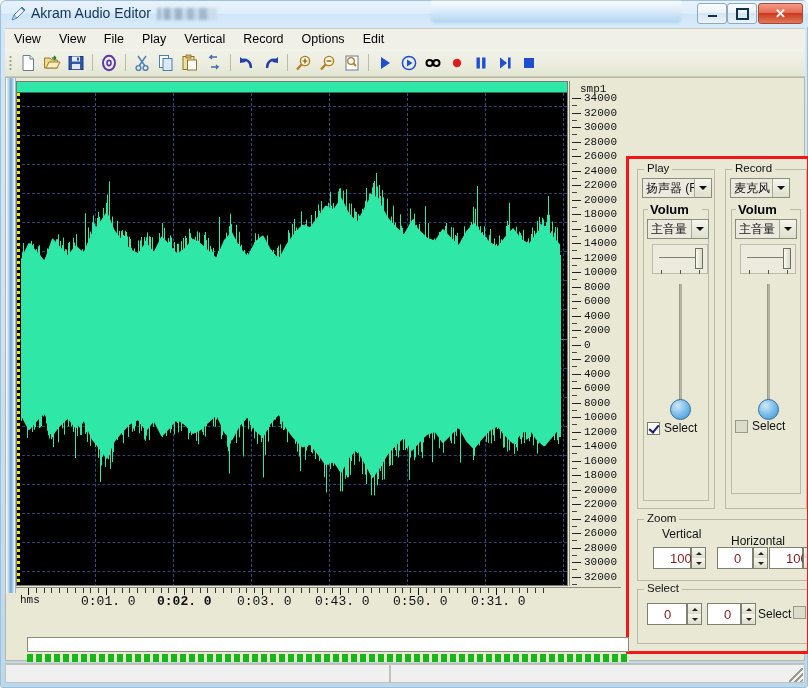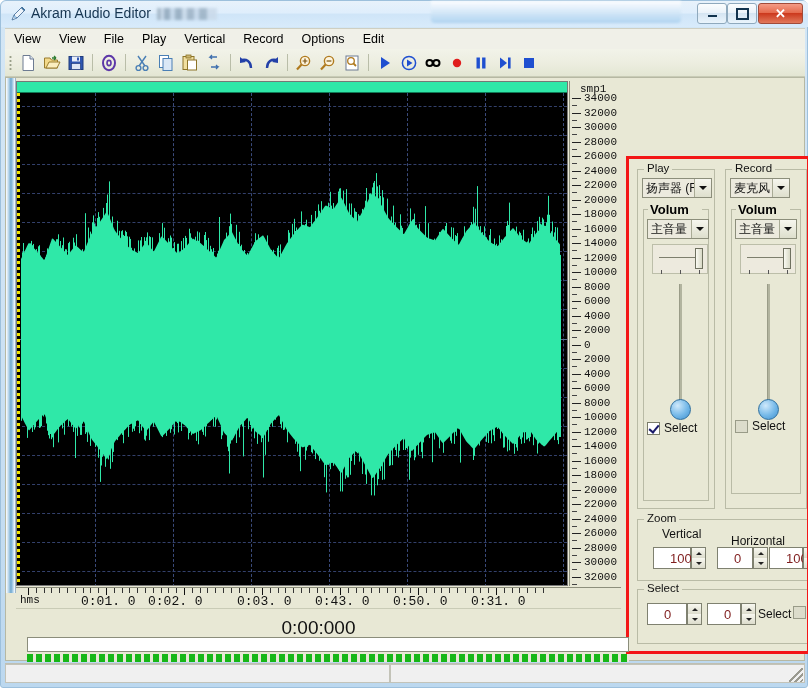--- a/index.html
+++ b/index.html
@@ -1380,30 +1380,27 @@
         <div class="t-tick" style="left: 464.4px;"></div>
         <div class="t-tick" style="left: 472.2px;"></div>
         <div class="t-tick-lg" style="left: 480px;"></div>
         <div class="t-tick" style="left: 487.8px;"></div>
         <div class="t-tick" style="left: 495.6px;"></div>
         <div class="t-tick" style="left: 503.4px;"></div>
         <div class="t-tick" style="left: 511.2px;"></div>
         <div class="t-tick" style="left: 519px;"></div>
         <div class="t-tick" style="left: 526.8px;"></div>
         <div class="t-lbl" style="left: 65px;">0:01. 0</div>
-        <div class="t-lbl" style="left: 132px;">0:02. 0</div>
+        <div class="t-lbl" style="left: 141px; font-weight: bold;">0:02. 0</div>
         <div class="t-lbl" style="left: 221px;">0:03. 0</div>
         <div class="t-lbl" style="left: 299px;">0:43. 0</div>
         <div class="t-lbl" style="left: 377px;">0:50. 0</div>
         <div class="t-lbl" style="left: 455px;">0:31. 0</div>
       </div>
 
-    <div id="timecode-area">
-      <div id="timecode">0:00:000</div>
-    </div>
 
     <div id="right-panel">
 
       <div class="grp" style="left:8px; top:10px; width:78px; height:340px;">
         <div class="grp-title">Play</div>
       </div>
       <div class="combo" style="left:13px; top:19px; width:70px;">
         <div class="combo-text">扬声器 (R</div>
         <div class="combo-arrow">
             <div class="arrow-dn"></div>

